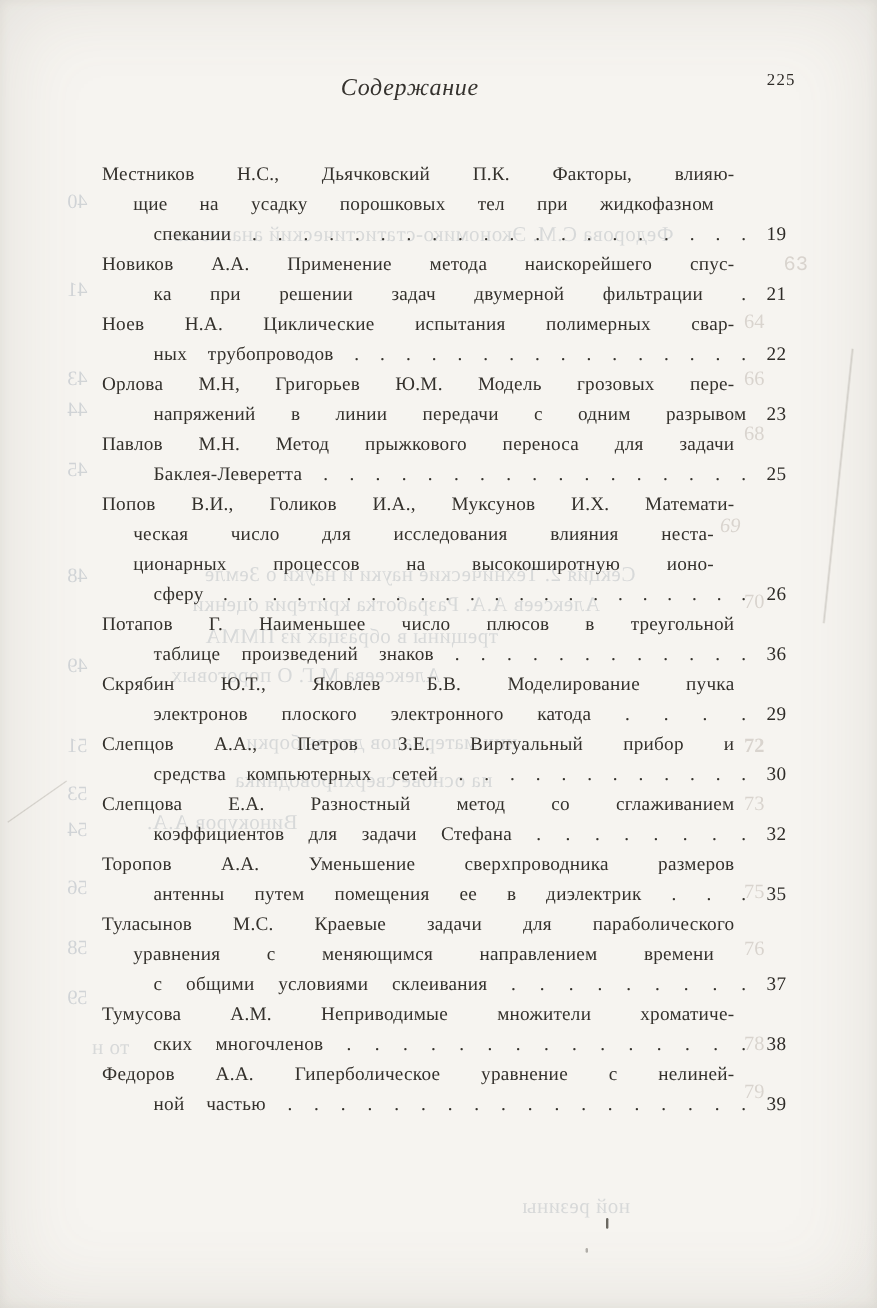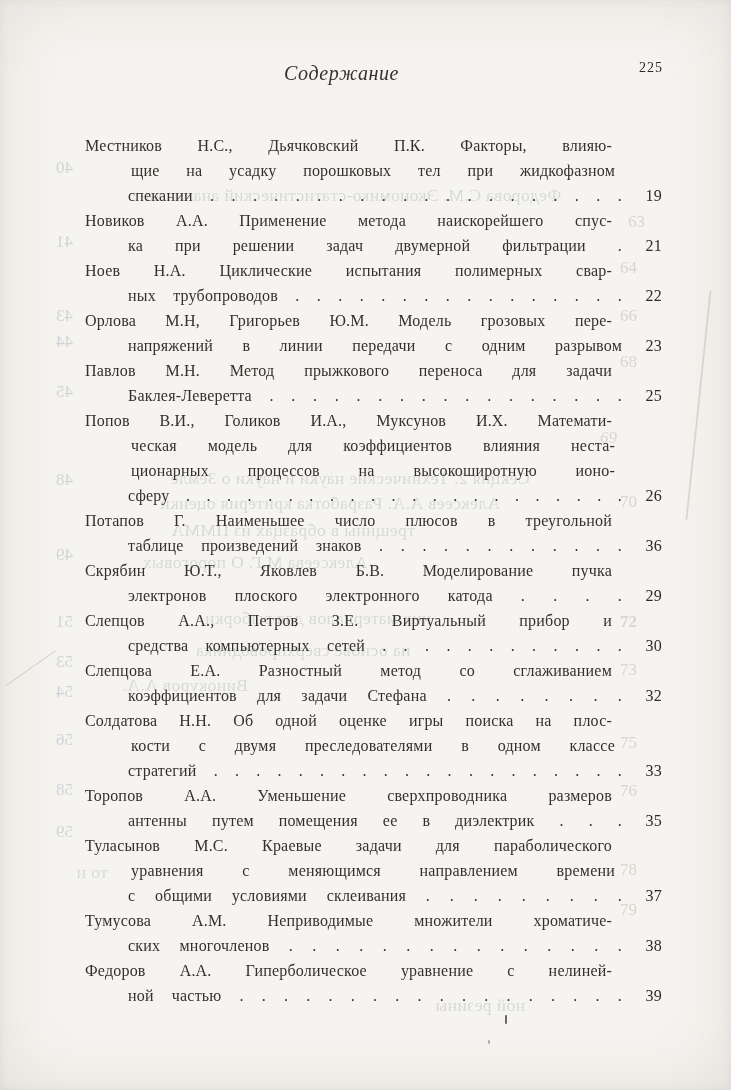--- a/index.html
+++ b/index.html
@@ -52,25 +52,25 @@
   }
   
   .toc {
     position: absolute; left: 85px; top: 133px; width: 577px;
     font-size: 16px; line-height: 25px; color: #34312c;
     letter-spacing: 0.2px;
   }
   .entry { position: relative; }
   .line { text-align: justify; text-align-last: justify; white-space: nowrap; }
   .line.first { width: 527px; }
-  .line.cont  { width: 484px; margin-left: 46px; }
+  .line.cont  { width: 484px; margin-left: 26px; }
   .lastline { display: flex; }
   .lastline.indent { margin-left: 43px; }
   .last-text { flex: 1; text-align: justify; text-align-last: justify; margin-right: 10px; overflow: hidden; white-space: nowrap; }
-  .num { width: 30px; text-align: right; color: #2e2b27; }
+  .num { width: 30px; text-align: center; color: #2e2b27; }
 </style>
 </head>
 <body>
 
 <div class="scan">
 
   <div class="bleed" id="bleed">
       <div class="frag" style="left: 85px; top: 185px; width: 530px;">Федорова С.М. Экономико-статистический анализ ка-</div>
       <div class="frag" style="left: 85px; top: 468px; width: 530px;">Секция 2. Технические науки и науки о Земле</div>
       <div class="frag" style="left: 95px; top: 493px; width: 470px;">Алексеев А.А. Разработка критерия оценки</div>
@@ -87,21 +87,21 @@
       <div class="lnum" style="left: 56px; top: 332px;">44</div>
       <div class="lnum" style="left: 56px; top: 382px;">45</div>
       <div class="lnum" style="left: 56px; top: 470px;">48</div>
       <div class="lnum" style="left: 56px; top: 545px;">49</div>
       <div class="lnum" style="left: 56px; top: 612px;">51</div>
       <div class="lnum" style="left: 56px; top: 652px;">53</div>
       <div class="lnum" style="left: 56px; top: 682px;">54</div>
       <div class="lnum" style="left: 56px; top: 730px;">56</div>
       <div class="lnum" style="left: 56px; top: 780px;">58</div>
       <div class="lnum" style="left: 56px; top: 822px;">59</div>
-      <div class="rnum" style="left: 628px; top: 212px;">63</div>
+      <div class="rnum" style="left: 653px; top: 212px; font-family: Liberation Mono, monospace;">63</div>
       <div class="rnum" style="left: 620px; top: 258px;">64</div>
       <div class="rnum" style="left: 620px; top: 306px;">66</div>
       <div class="rnum" style="left: 620px; top: 352px;">68</div>
       <div class="rnum" style="left: 600px; top: 428px; font-style: italic;">69</div>
       <div class="rnum" style="left: 620px; top: 492px;">70</div>
       <div class="rnum" style="left: 620px; top: 612px; font-weight: bold;">72</div>
       <div class="rnum" style="left: 620px; top: 660px;">73</div>
       <div class="rnum" style="left: 620px; top: 733px;">75</div>
       <div class="rnum" style="left: 620px; top: 781px;">76</div>
       <div class="rnum" style="left: 620px; top: 860px;">78</div>
@@ -146,21 +146,21 @@
       </div>
       <div class="entry">
         <div class="line first">Павлов М.Н. Метод прыжкового переноса для задачи</div>
         <div class="lastline indent">
           <span class="last-text">Баклея-Леверетта . . . . . . . . . . . . . . . . .</span>
           <span class="num">25</span>
         </div>
       </div>
       <div class="entry">
         <div class="line first">Попов В.И., Голиков И.А., Муксунов И.Х. Математи-</div>
-        <div class="line cont">ческая модель для коэффициентов влияния неста-</div>
+        <div class="line cont">ческая число для исследования влияния неста-</div>
         <div class="line cont">ционарных процессов на высокоширотную ионо-</div>
         <div class="lastline indent">
           <span class="last-text">сферу . . . . . . . . . . . . . . . . . . . . . .</span>
           <span class="num">26</span>
         </div>
       </div>
       <div class="entry">
         <div class="line first">Потапов Г. Наименьшее число плюсов в треугольной</div>
         <div class="lastline indent">
           <span class="last-text">таблице произведений знаков . . . . . . . . . . . .</span>
@@ -179,28 +179,20 @@
         <div class="lastline indent">
           <span class="last-text">средства компьютерных сетей . . . . . . . . . . . .</span>
           <span class="num">30</span>
         </div>
       </div>
       <div class="entry">
         <div class="line first">Слепцова Е.А. Разностный метод со сглаживанием</div>
         <div class="lastline indent">
           <span class="last-text">коэффициентов для задачи Стефана . . . . . . . .</span>
           <span class="num">32</span>
-        </div>
-      </div>
-      <div class="entry">
-        <div class="line first">Солдатова Н.Н. Об одной оценке игры поиска на плос-</div>
-        <div class="line cont">кости с двумя преследователями в одном классе</div>
-        <div class="lastline indent">
-          <span class="last-text">стратегий . . . . . . . . . . . . . . . . . . . .</span>
-          <span class="num">33</span>
         </div>
       </div>
       <div class="entry">
         <div class="line first">Торопов А.А. Уменьшение сверхпроводника размеров</div>
         <div class="lastline indent">
           <span class="last-text">антенны путем помещения ее в диэлектрик . . .</span>
           <span class="num">35</span>
         </div>
       </div>
       <div class="entry">

